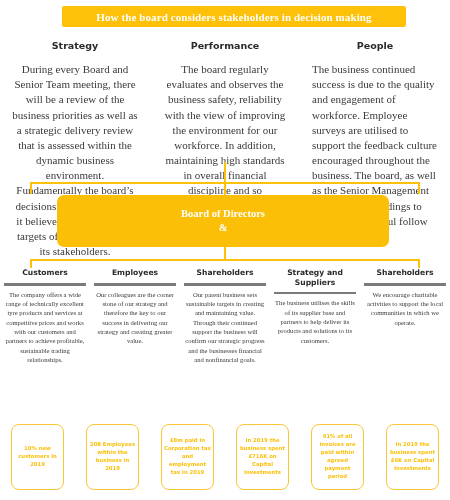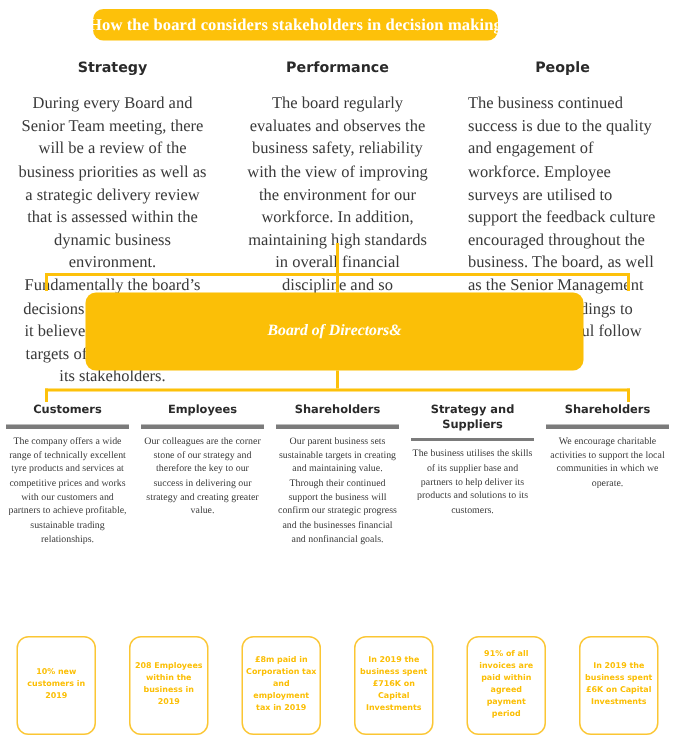--- a/index.html
+++ b/index.html
@@ -13,24 +13,24 @@
     position: relative;
     font-family: "Liberation Sans", sans-serif;
     overflow: hidden;
   }
 
   
   .title-banner {
     position: absolute;
     left: 62px;
     top: 6px;
-    width: 270px;
+    width: 344px;
     height: 21px;
     background: #FDC10A;
-    border-radius: 7px;
+    border-radius: 2px;
     display: flex;
     align-items: center;
     justify-content: center;
   }
   .title-banner .title-text {
     font-family: "Liberation Serif", serif;
     font-weight: bold;
     font-size: 11px;
     color: #ffffff;
     letter-spacing: .1px;
@@ -99,23 +99,23 @@
   
   .board-box {
     position: absolute;
     left: 57px;
     top: 195px;
     width: 332px;
     height: 52px;
     background: #FBBF07;
     border-radius: 7px;
     display: flex;
+    flex-direction: column;
     align-items: center;
     justify-content: center;
-    font-style: italic;
   }
   .board-line {
     font-family: "Liberation Serif", serif;
     font-weight: bold;
     font-size: 10.5px;
     color: #ffffff;
     line-height: 1.35;
   }
 
   

